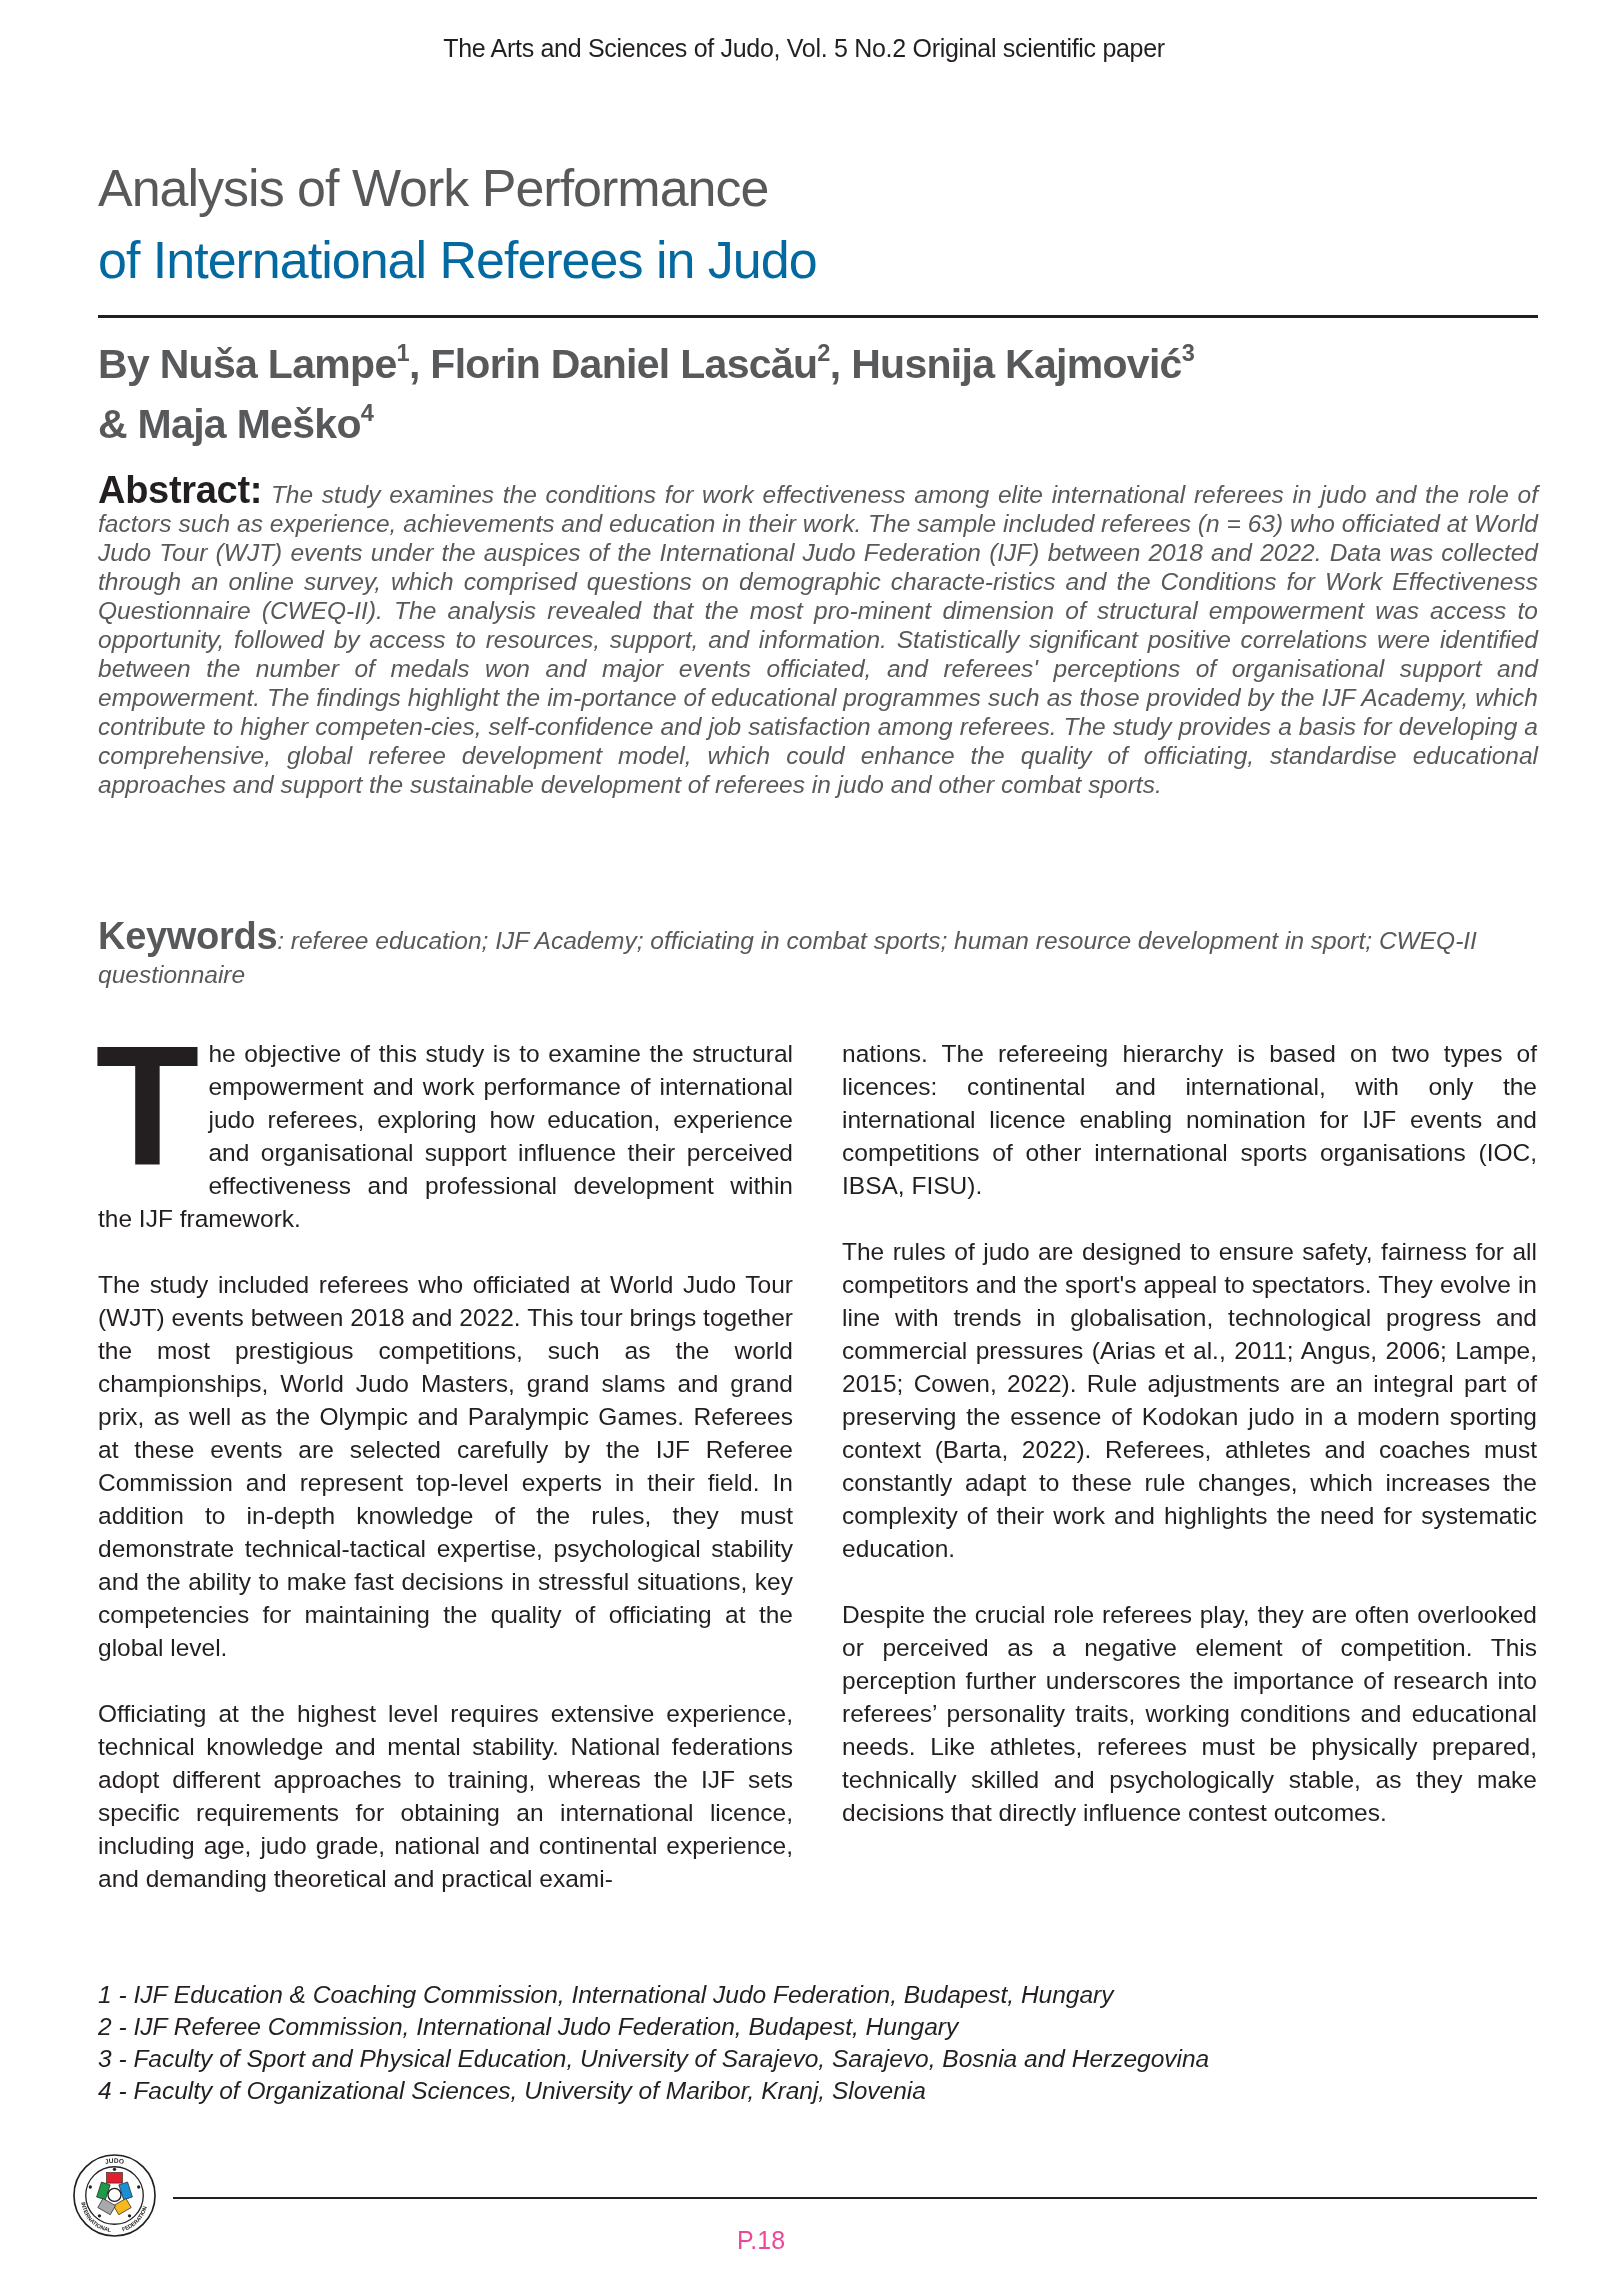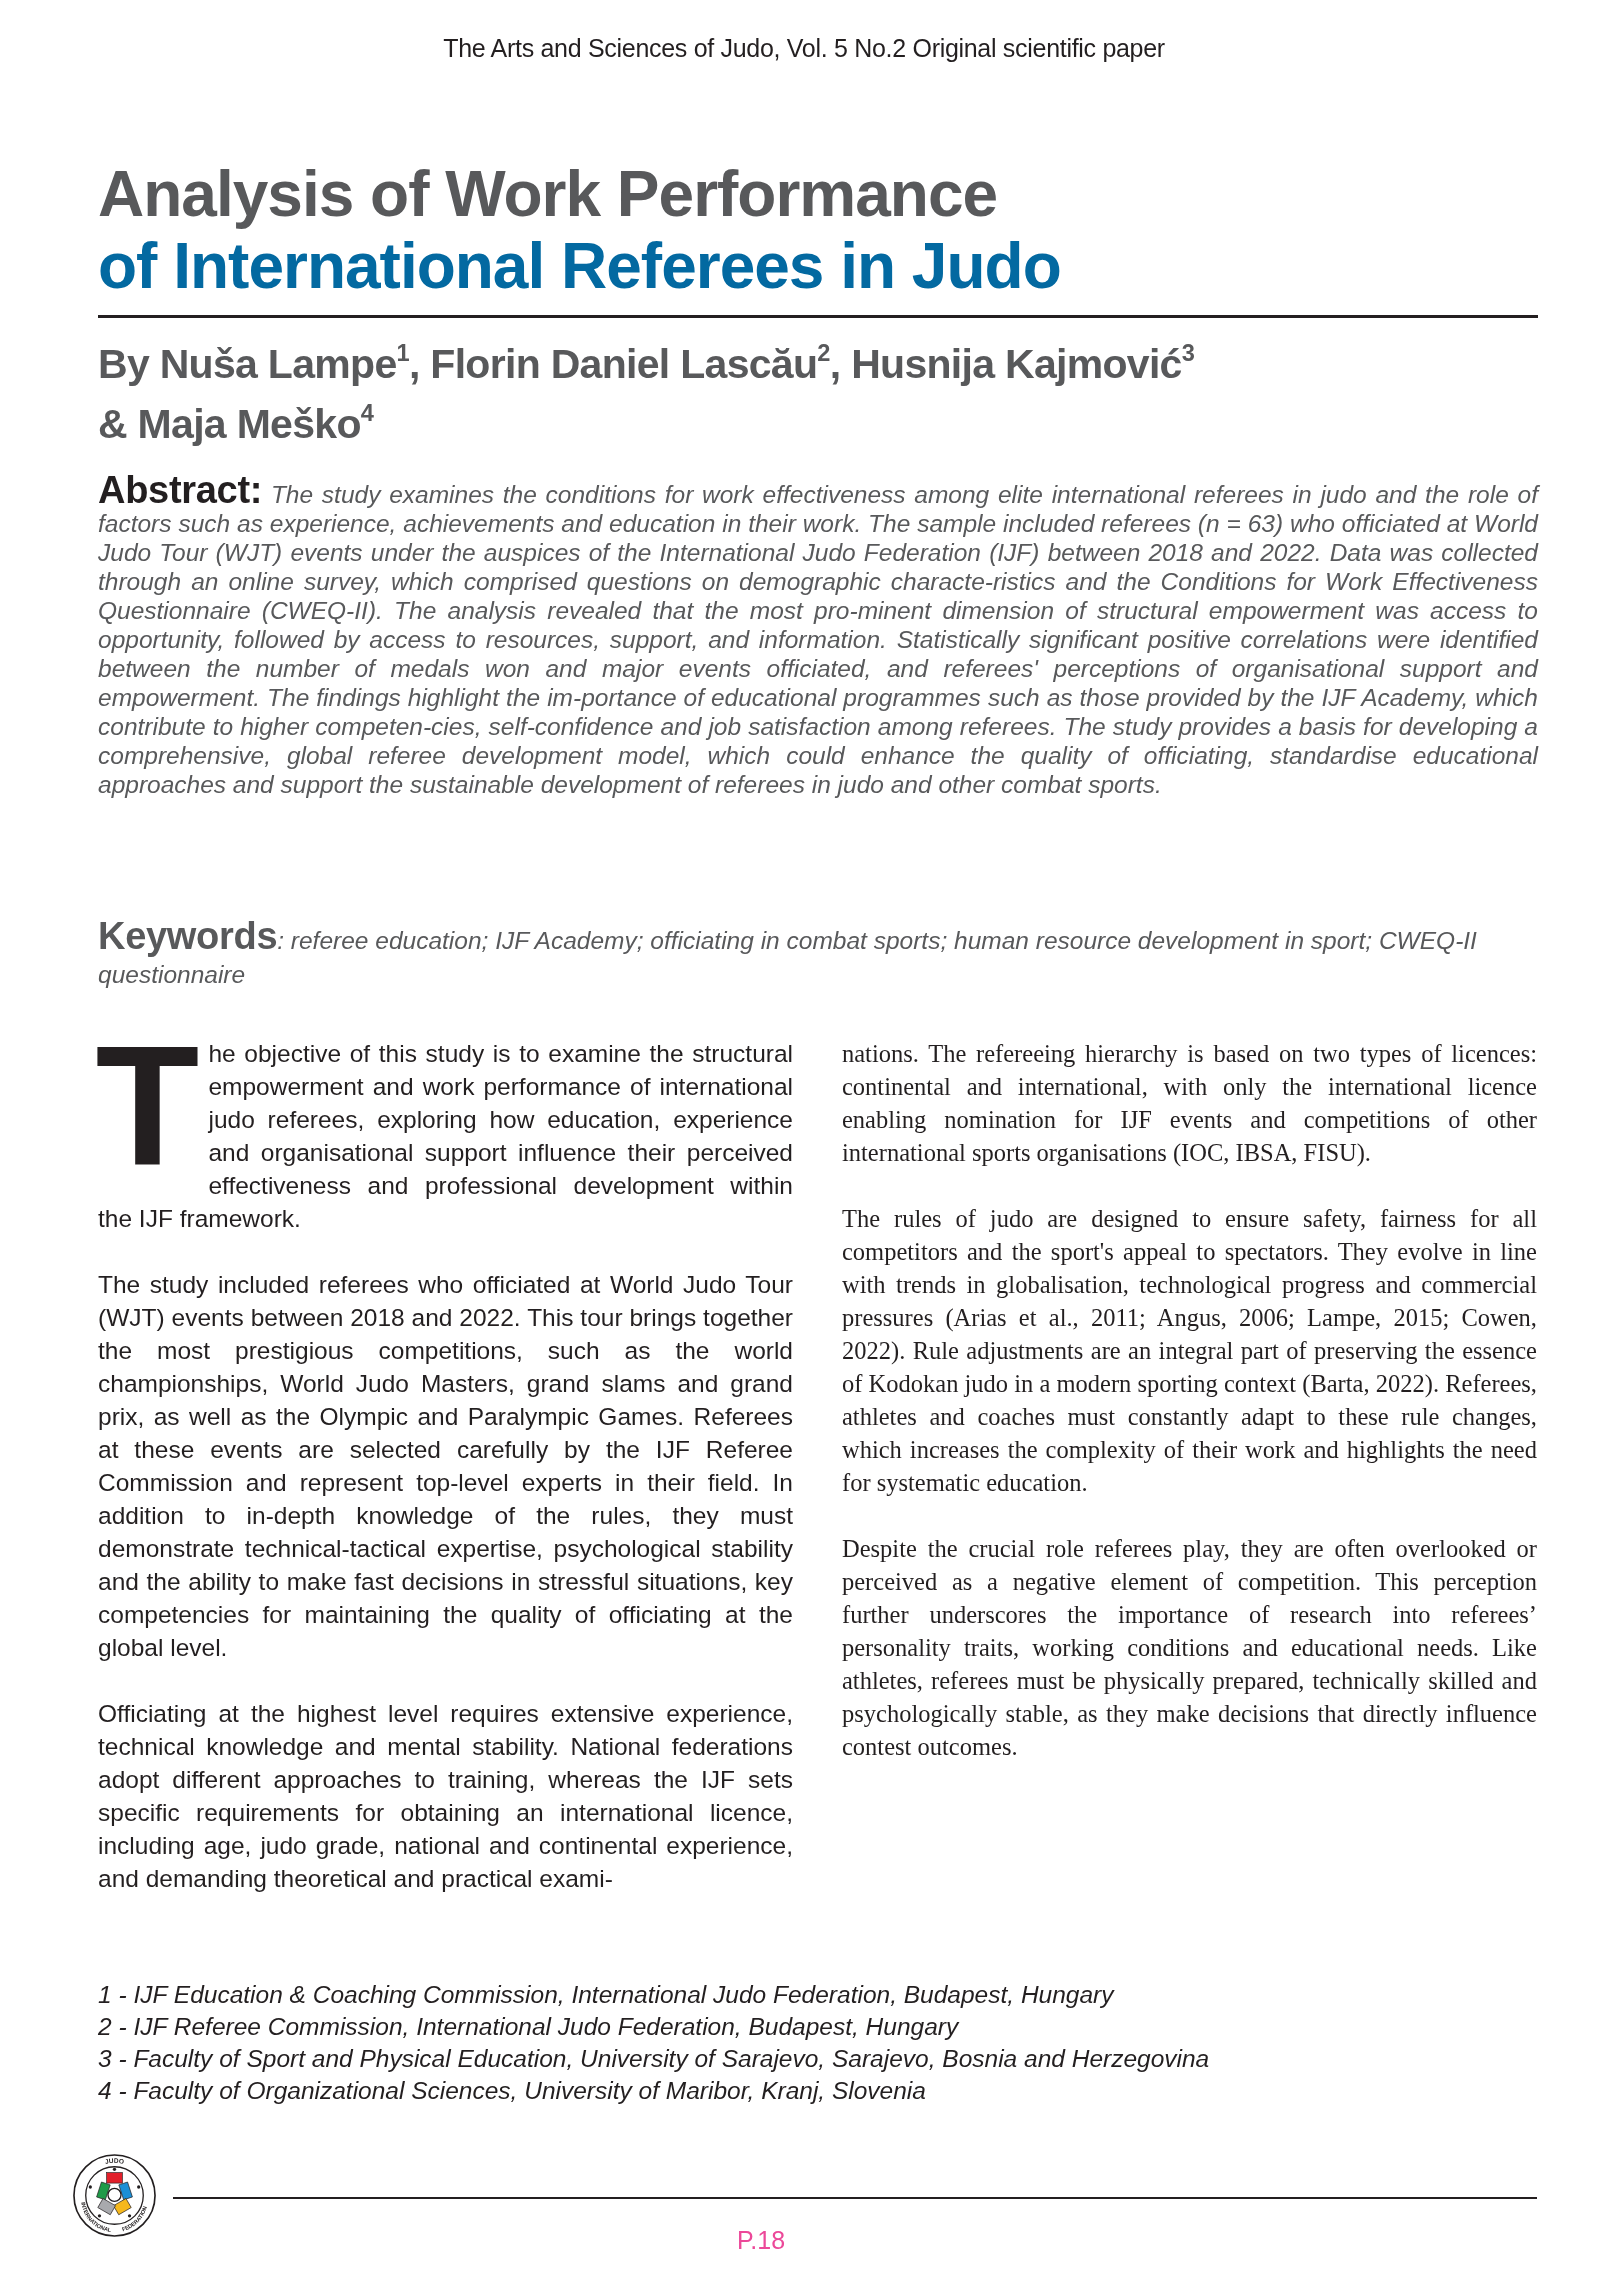--- a/index.html
+++ b/index.html
@@ -1,32 +1,32 @@
 <!DOCTYPE html>
 <html style="font-size:10.5px"><head>
 <meta charset="utf-8">
 <style>
   html, body { margin: 0; padding: 0; background: #ffffff; }
   body { width: 1623px; height: 2295px; position: relative; overflow: hidden; font-family: "Liberation Sans", sans-serif; color: #231f20; }
   .running-head { position: absolute; top: 34px; left: 0; width: 1608px; text-align: center; font-size: 25px; color: #231f20; letter-spacing: -0.3px; }
-  .title { position: absolute; left: 98px; width: 1440px; font-weight: bold; font-size: 64px; line-height: 1.0; letter-spacing: -1px; }
+  .title { position: absolute; left: 98px; width: 1440px; font-weight: normal; font-size: 52px; line-height: 1.0; letter-spacing: -1px; }
   .title.l1 { top: 162px; color: #58595b; }
   .title.l2 { top: 234px; color: #0369a1; }
   .title-rule { position: absolute; left: 98px; top: 315px; width: 1440px; height: 2.6px; background: #231f20; }
   .authors { position: absolute; left: 98px; top: 334px; width: 1440px; font-weight: bold; font-size: 41px; line-height: 60px; color: #58595b; letter-spacing: -0.7px; }
   .authors sup { font-size: 23.6px; vertical-align: 17px; line-height: 0; }
   .abstract { position: absolute; left: 98px; top: 476px; width: 1440px; font-size: 24.5px; line-height: 29px; color: #58595b; text-align: justify; }
   .abstract .lbl, .keywords .lbl { font-style: normal; font-weight: bold; font-size: 38px; letter-spacing: -0.3px; }
   .abstract .lbl { color: #231f20; }
   .abstract .txt, .keywords .txt { font-style: italic; }
   .keywords { position: absolute; left: 98px; top: 919px; width: 1440px; font-size: 24.5px; line-height: 34px; color: #58595b; }
   .keywords .lbl { color: #58595b; }
   .col { position: absolute; top: 1037px; width: 695px; font-size: 24.5px; line-height: 33px; color: #231f20; text-align: justify; }
   .col.left { left: 98px; }
-  .col.right { left: 842px; font-family: Liberation Serif, serif; }
+  .col.right { left: 842px; }
   .col p { margin: 0 0 33px 0; }
   .dropcap { float: left; font-size: 170px; line-height: 131px; height: 131px; font-weight: bold; margin: 3.9px 9.2px 0 -2.6px; color: #231f20; font-family: "Liberation Sans Narrow", "Liberation Sans", sans-serif; }
   .affil { position: absolute; left: 98px; top: 1979px; width: 1440px; font-size: 24.5px; line-height: 32px; font-style: italic; color: #231f20; }
   .affil div { white-space: nowrap; }
   .foot-rule { position: absolute; left: 173px; top: 2197px; width: 1364px; height: 2px; background: #231f20; }
   .page-num { position: absolute; top: 2226px; left: 0; width: 1522px; text-align: center; font-size: 25px; color: #ec4899; }
   .logo { position: absolute; left: 72px; top: 2153px; width: 85px; height: 85px; }
 </style>
 </head>
 <body>

